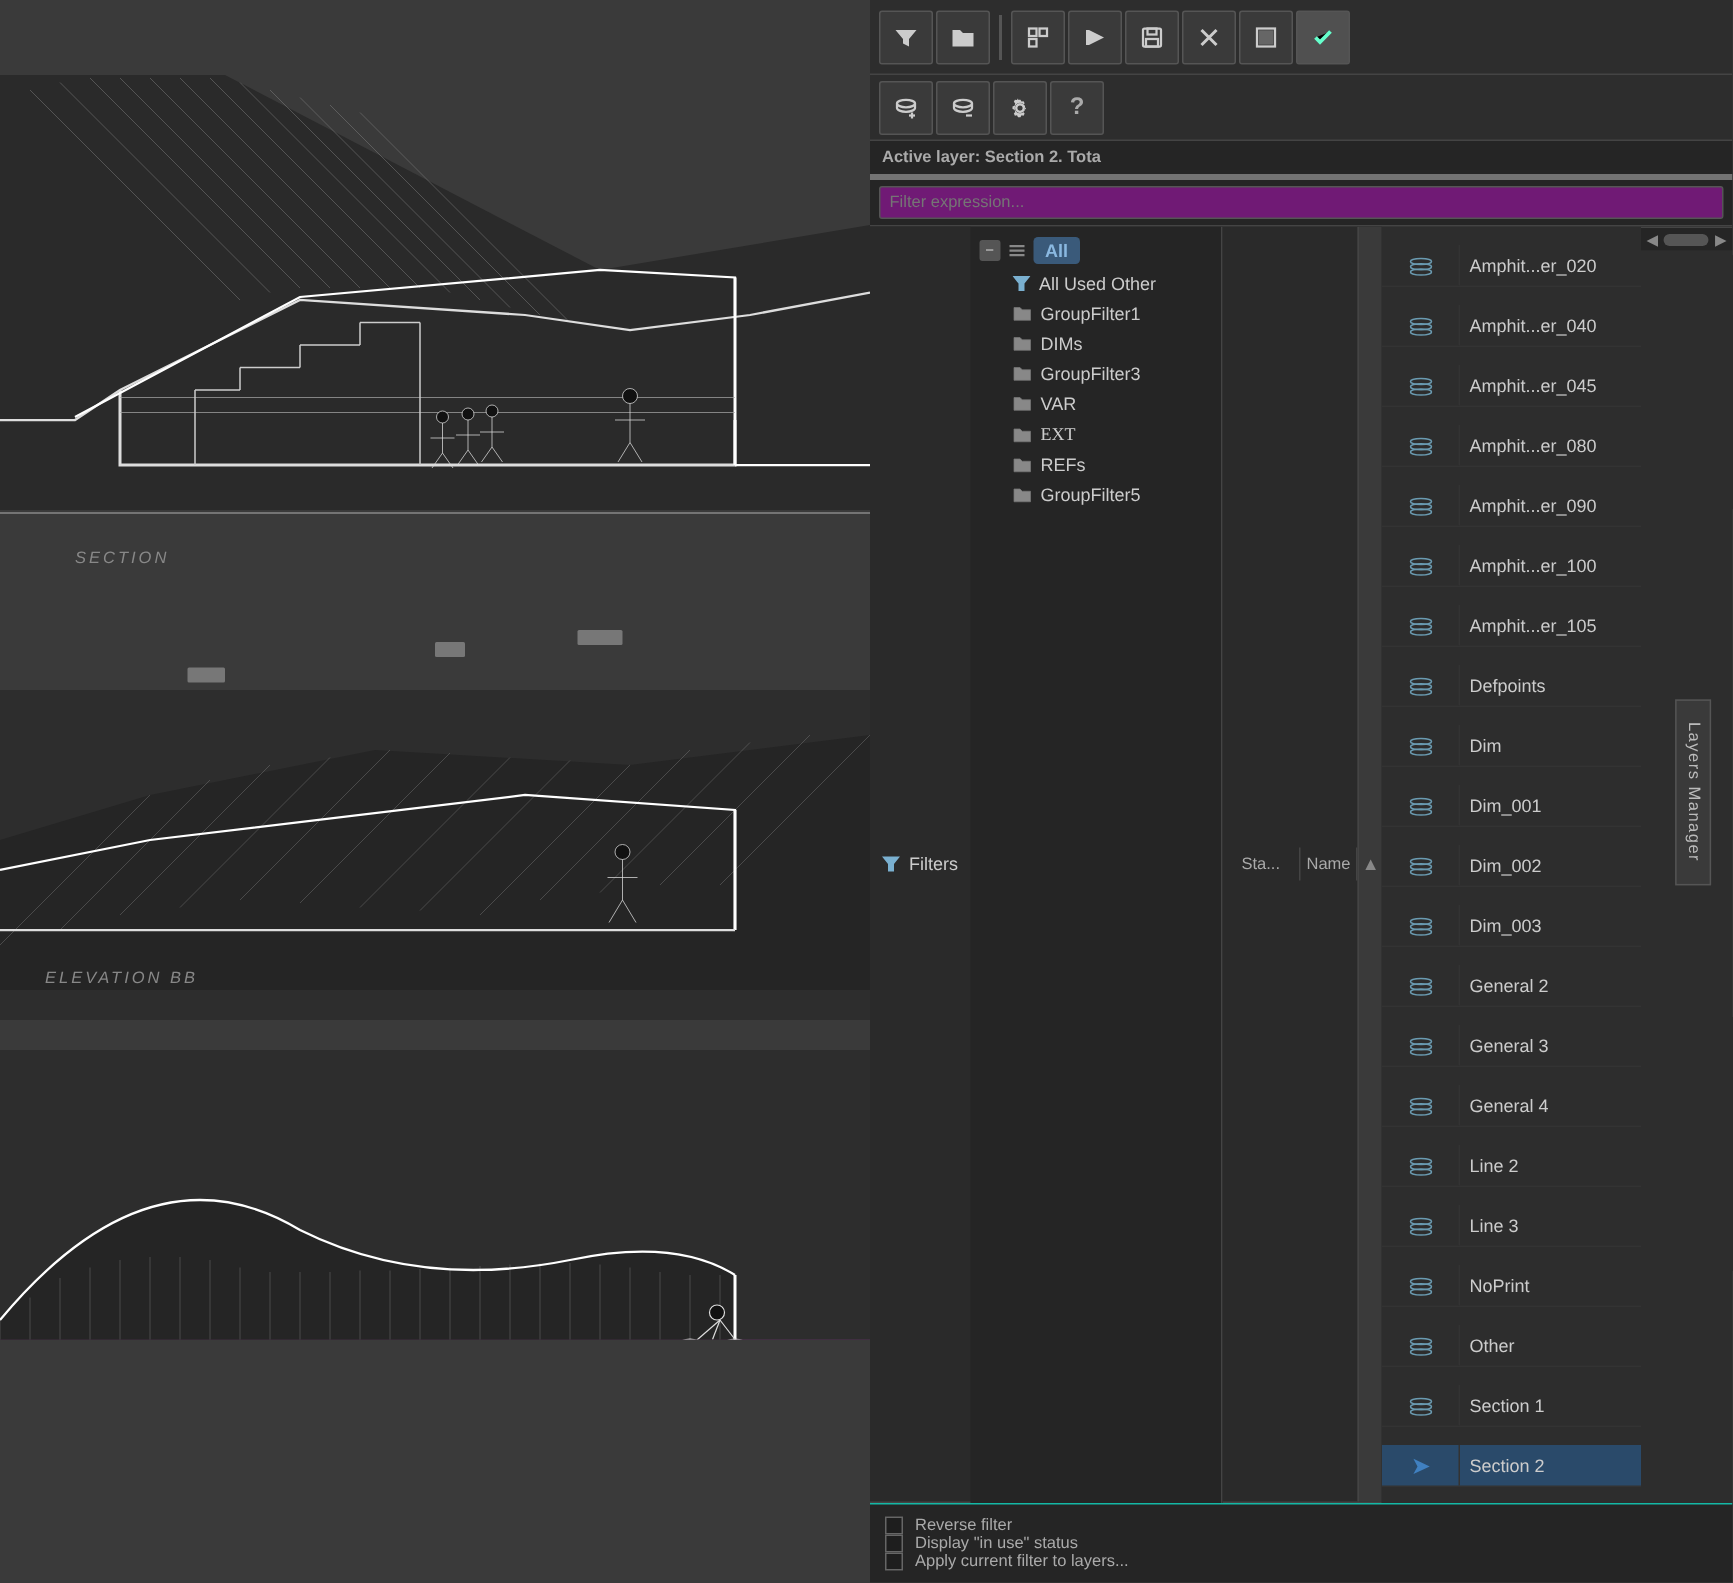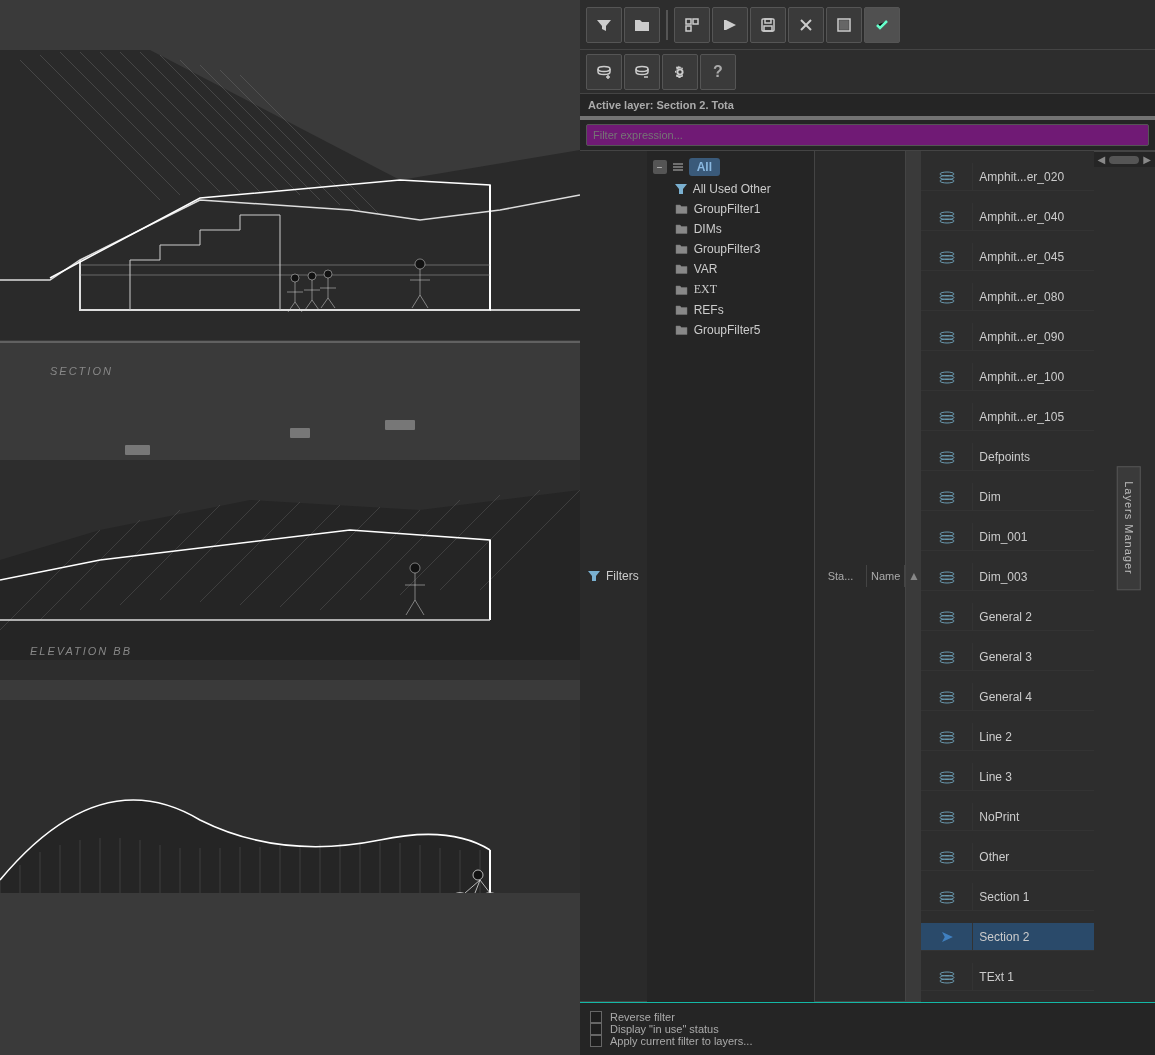--- a/index.html
+++ b/index.html
@@ -773,20 +773,30 @@
               <div class="layer-name">Dim_001</div>
             </div>
             <div class="layer-row">
               <div class="layer-status">
       <svg width="18" height="14" viewBox="0 0 18 14" fill="none">
         <ellipse cx="9" cy="11" rx="7" ry="2" stroke="#6a9ab0" stroke-width="1"></ellipse>
         <ellipse cx="9" cy="7.5" rx="7" ry="2" stroke="#6a9ab0" stroke-width="1"></ellipse>
         <ellipse cx="9" cy="4" rx="7" ry="2" stroke="#6a9ab0" stroke-width="1"></ellipse>
       </svg>
     </div>
+              <div class="layer-name">Dim_002</div>
+            </div>
+            <div class="layer-row">
+              <div class="layer-status">
+      <svg width="18" height="14" viewBox="0 0 18 14" fill="none">
+        <ellipse cx="9" cy="11" rx="7" ry="2" stroke="#6a9ab0" stroke-width="1"></ellipse>
+        <ellipse cx="9" cy="7.5" rx="7" ry="2" stroke="#6a9ab0" stroke-width="1"></ellipse>
+        <ellipse cx="9" cy="4" rx="7" ry="2" stroke="#6a9ab0" stroke-width="1"></ellipse>
+      </svg>
+    </div>
               <div class="layer-name">Dim_003</div>
             </div>
             <div class="layer-row">
               <div class="layer-status">
       <svg width="18" height="14" viewBox="0 0 18 14" fill="none">
         <ellipse cx="9" cy="11" rx="7" ry="2" stroke="#6a9ab0" stroke-width="1"></ellipse>
         <ellipse cx="9" cy="7.5" rx="7" ry="2" stroke="#6a9ab0" stroke-width="1"></ellipse>
         <ellipse cx="9" cy="4" rx="7" ry="2" stroke="#6a9ab0" stroke-width="1"></ellipse>
       </svg>
     </div>

